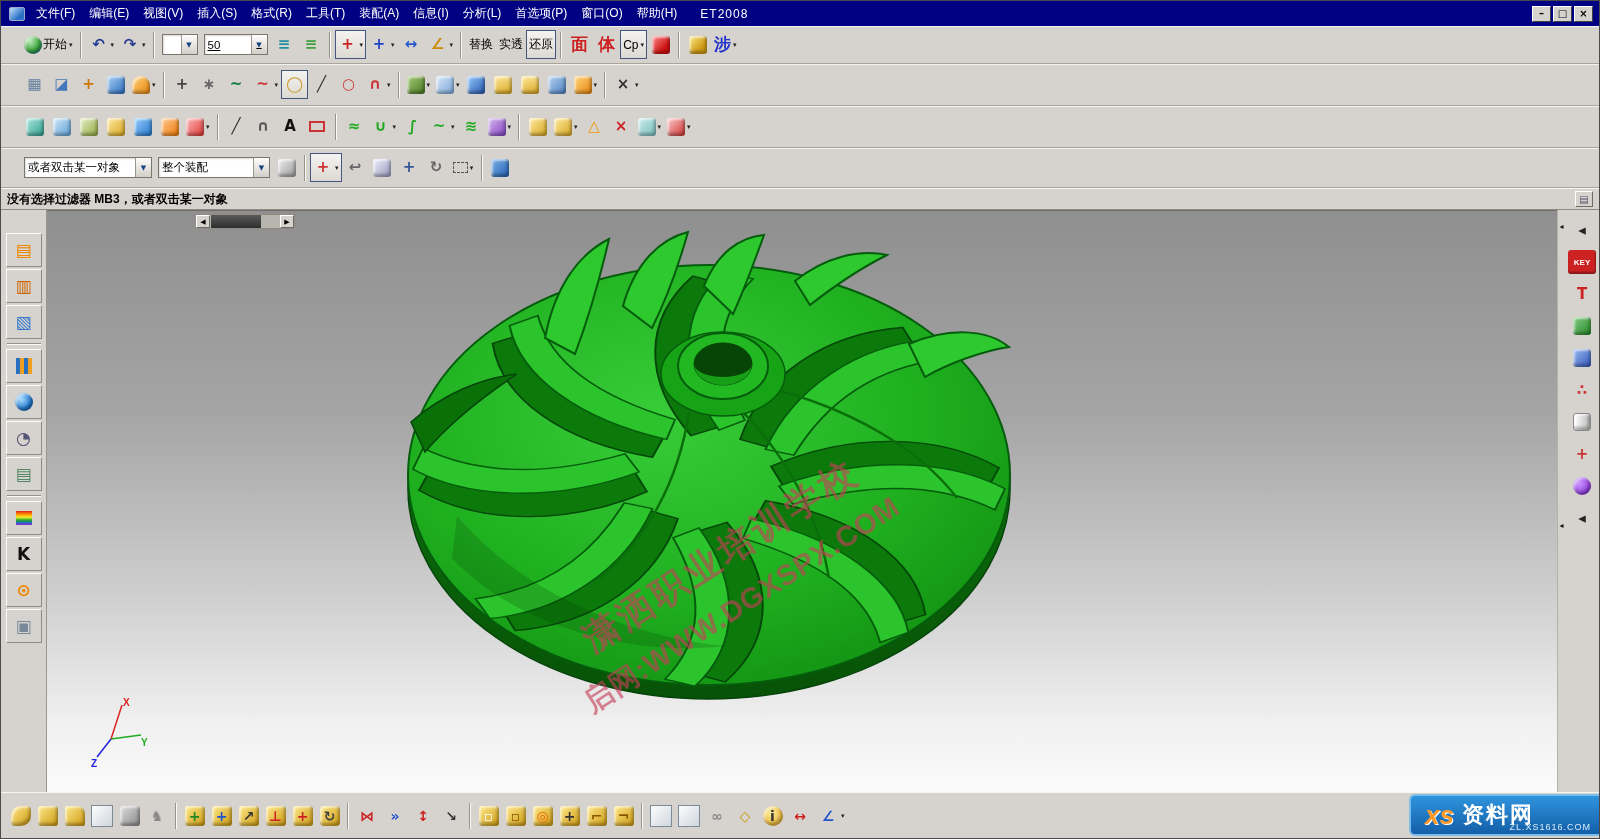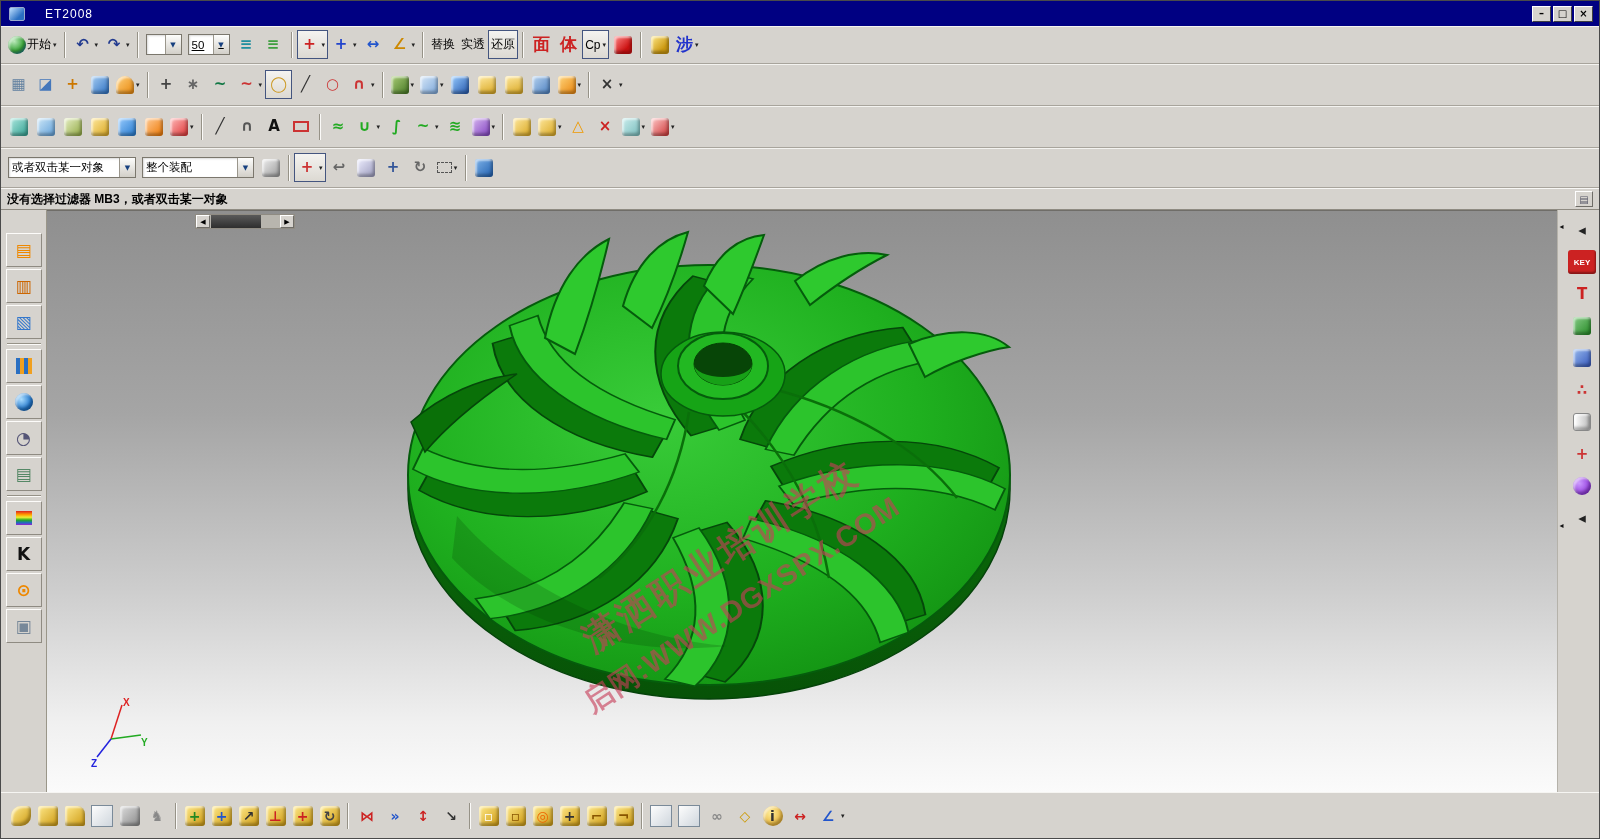--- a/index.html
+++ b/index.html
@@ -10,21 +10,21 @@
   
   .menubar{height:25px;background:#000082;display:flex;align-items:center;padding:0 4px;flex:none}
   .appicon{width:16px;height:14px;margin:0 4px;background:linear-gradient(135deg,#bfe0ff,#2a6fc2 70%);border:1px solid #9ac;border-radius:2px}
   .menu-items{display:flex;align-items:center}
   .menu-item{color:#fff;padding:4px 7px;white-space:nowrap;cursor:default}
   .wintitle{color:#fff;margin-left:16px;letter-spacing:1px}
   .wincontrols{margin-left:auto;display:flex;gap:2px;padding-right:2px}
   .winbtn{width:19px;height:16px;background:#d6d3ce;border:1px solid;border-color:#fff #3f3f3f #3f3f3f #fff;display:flex;align-items:center;justify-content:center;font-size:10px;font-weight:bold;font-family:"DejaVu Sans",sans-serif}
 
   
-  .toolbar{display:flex;align-items:center;background:#d6d3ce;padding:1px 4px;border-bottom:1px solid #a8a49c;box-shadow:inset 0 1px 0 #f4f3f0;flex:none}
+  .toolbar{display:flex;align-items:center;background:#d6d3ce;padding:1px 20px;border-bottom:1px solid #a8a49c;box-shadow:inset 0 1px 0 #f4f3f0;flex:none}
   .row1{height:38px}.row2{height:42px}.row3{height:42px}.row4{height:40px}
   .tbtn{display:flex;align-items:center;justify-content:center;min-width:27px;height:29px;padding:0 2px;border:1px solid transparent;gap:1px;cursor:default;flex:none}
   .tbtn.boxed{border:1px solid #44557f;background:linear-gradient(#f4f3f0,#dcd9d2)}
   .tbtn.plain{height:12px;min-width:20px}
   .tlabel{font-size:12px;white-space:nowrap}
   .tlabel.big{font-size:17px;font-weight:bold}
   .ico{width:20px;height:20px;display:flex;align-items:center;justify-content:center;font-size:15px;font-weight:bold;line-height:1;font-family:"DejaVu Sans",sans-serif;flex:none}
   .ico.icbg{width:18px;height:18px;border-radius:3px;box-shadow:inset -2px -3px 3px rgba(0,0,0,.28),inset 2px 2px 2px rgba(255,255,255,.55);font-size:12px}
   .dd{font-size:7px;color:#222;margin-left:1px;font-family:"DejaVu Sans",sans-serif}
   .tsep{width:2px;height:26px;border-left:1px solid #969287;border-right:1px solid #fbfaf8;margin:0 4px;flex:none}
@@ -87,20 +87,34 @@
   .logo-name{font-size:22px;font-weight:bold;letter-spacing:2px}
   .logo-url{position:absolute;right:8px;bottom:2px;font-size:9px;color:#d8ecfa;letter-spacing:1px}
 </style>
 </head>
 <body>
 
 <div class="app">
 
   <div class="menubar">
     <span class="appicon"></span>
+    <div class="menu-items" id="menu-items">
+        <span class="menu-item">文件(F)</span>
+        <span class="menu-item">编辑(E)</span>
+        <span class="menu-item">视图(V)</span>
+        <span class="menu-item">插入(S)</span>
+        <span class="menu-item">格式(R)</span>
+        <span class="menu-item">工具(T)</span>
+        <span class="menu-item">装配(A)</span>
+        <span class="menu-item">信息(I)</span>
+        <span class="menu-item">分析(L)</span>
+        <span class="menu-item">首选项(P)</span>
+        <span class="menu-item">窗口(O)</span>
+        <span class="menu-item">帮助(H)</span>
+      </div>
     <span class="wintitle">ET2008</span>
     <div class="wincontrols" id="window-controls">
         <span class="winbtn">–</span>
         <span class="winbtn">□</span>
         <span class="winbtn">×</span>
       </div>
   </div>
 
   <div class="toolbar row1" id="tb-main">
       <div class="tbtn">
@@ -115,21 +129,21 @@
       </div>
       <div class="tbtn">
         <span class="ico" style="color: rgb(34, 58, 143);">↷</span>
         <span class="dd">▾</span>
       </div>
       <span class="tsep"></span>
       <div class="tbtn tsel" style="width: 36px;">
         <span class="selval"></span>
         <span class="selarrow">▼</span>
       </div>
-      <div class="tbtn tsel" style="width: 42px; text-decoration: underline;">
+      <div class="tbtn tsel" style="width: 64px; text-decoration: underline;">
         <span class="selval">50</span>
         <span class="selarrow">▼</span>
       </div>
       <div class="tbtn">
         <span class="ico" style="color: rgb(31, 143, 159);">≡</span>
       </div>
       <div class="tbtn">
         <span class="ico" style="color: rgb(63, 159, 63);">≡</span>
       </div>
       <span class="tsep"></span>
@@ -634,15 +648,20 @@
           <span class="ico icbg" style="background: radial-gradient(circle at 40% 35%, rgb(255, 238, 153), rgb(221, 153, 17)); border-radius: 50%; color: rgb(51, 51, 51);">i</span>
         </div>
         <div class="tbtn">
           <span class="ico" style="color: rgb(204, 34, 34);">↔</span>
         </div>
         <div class="tbtn">
           <span class="ico" style="color: rgb(34, 85, 204);">∠</span>
           <span class="dd">▾</span>
         </div>
       </div>
+    <div class="logo">
+      <span class="logo-xs">xs</span>
+      <span class="logo-name">资料网</span>
+      <span class="logo-url">ZL.XS1616.COM</span>
+    </div>
   </div>
 
 </div>
 
 </body></html>

